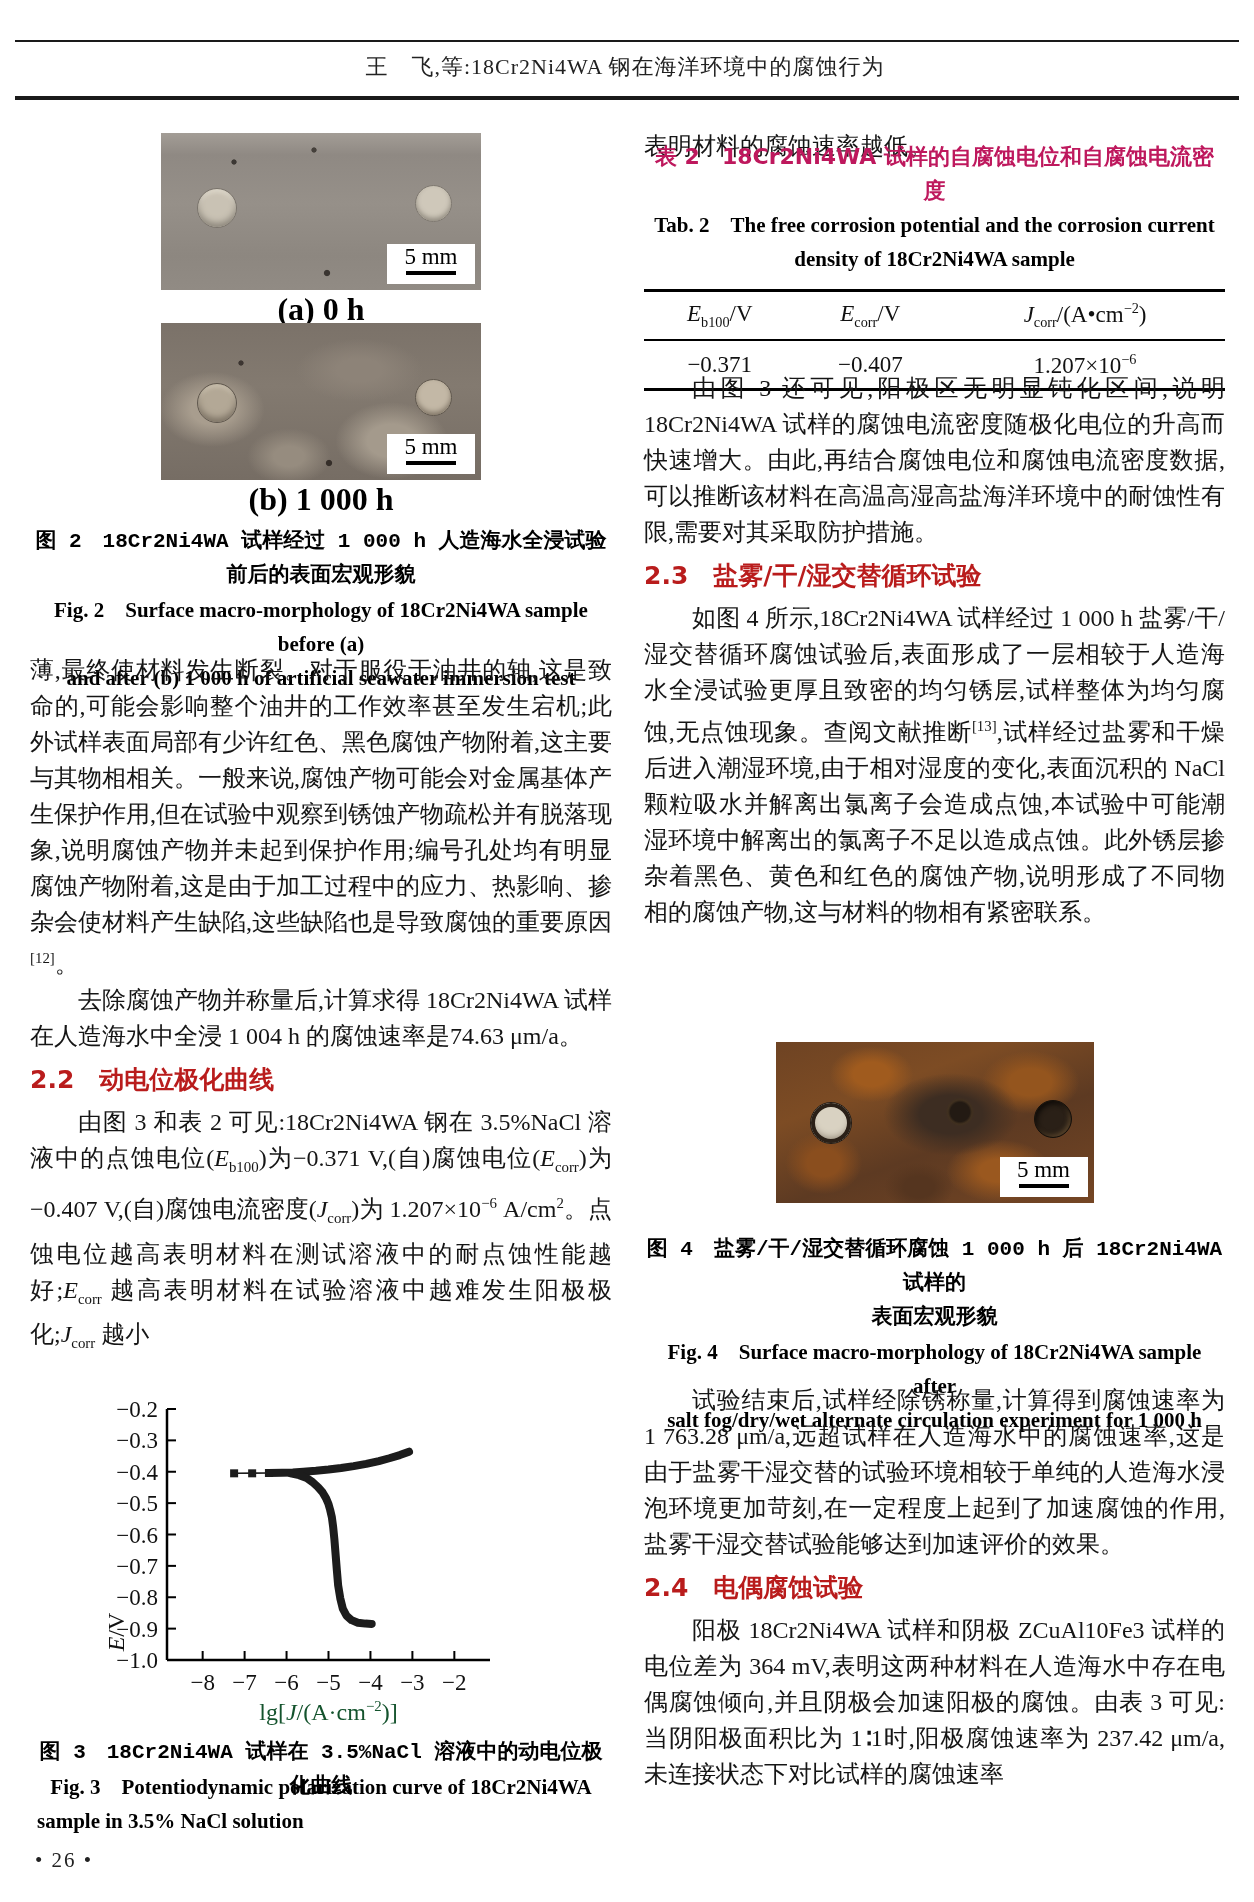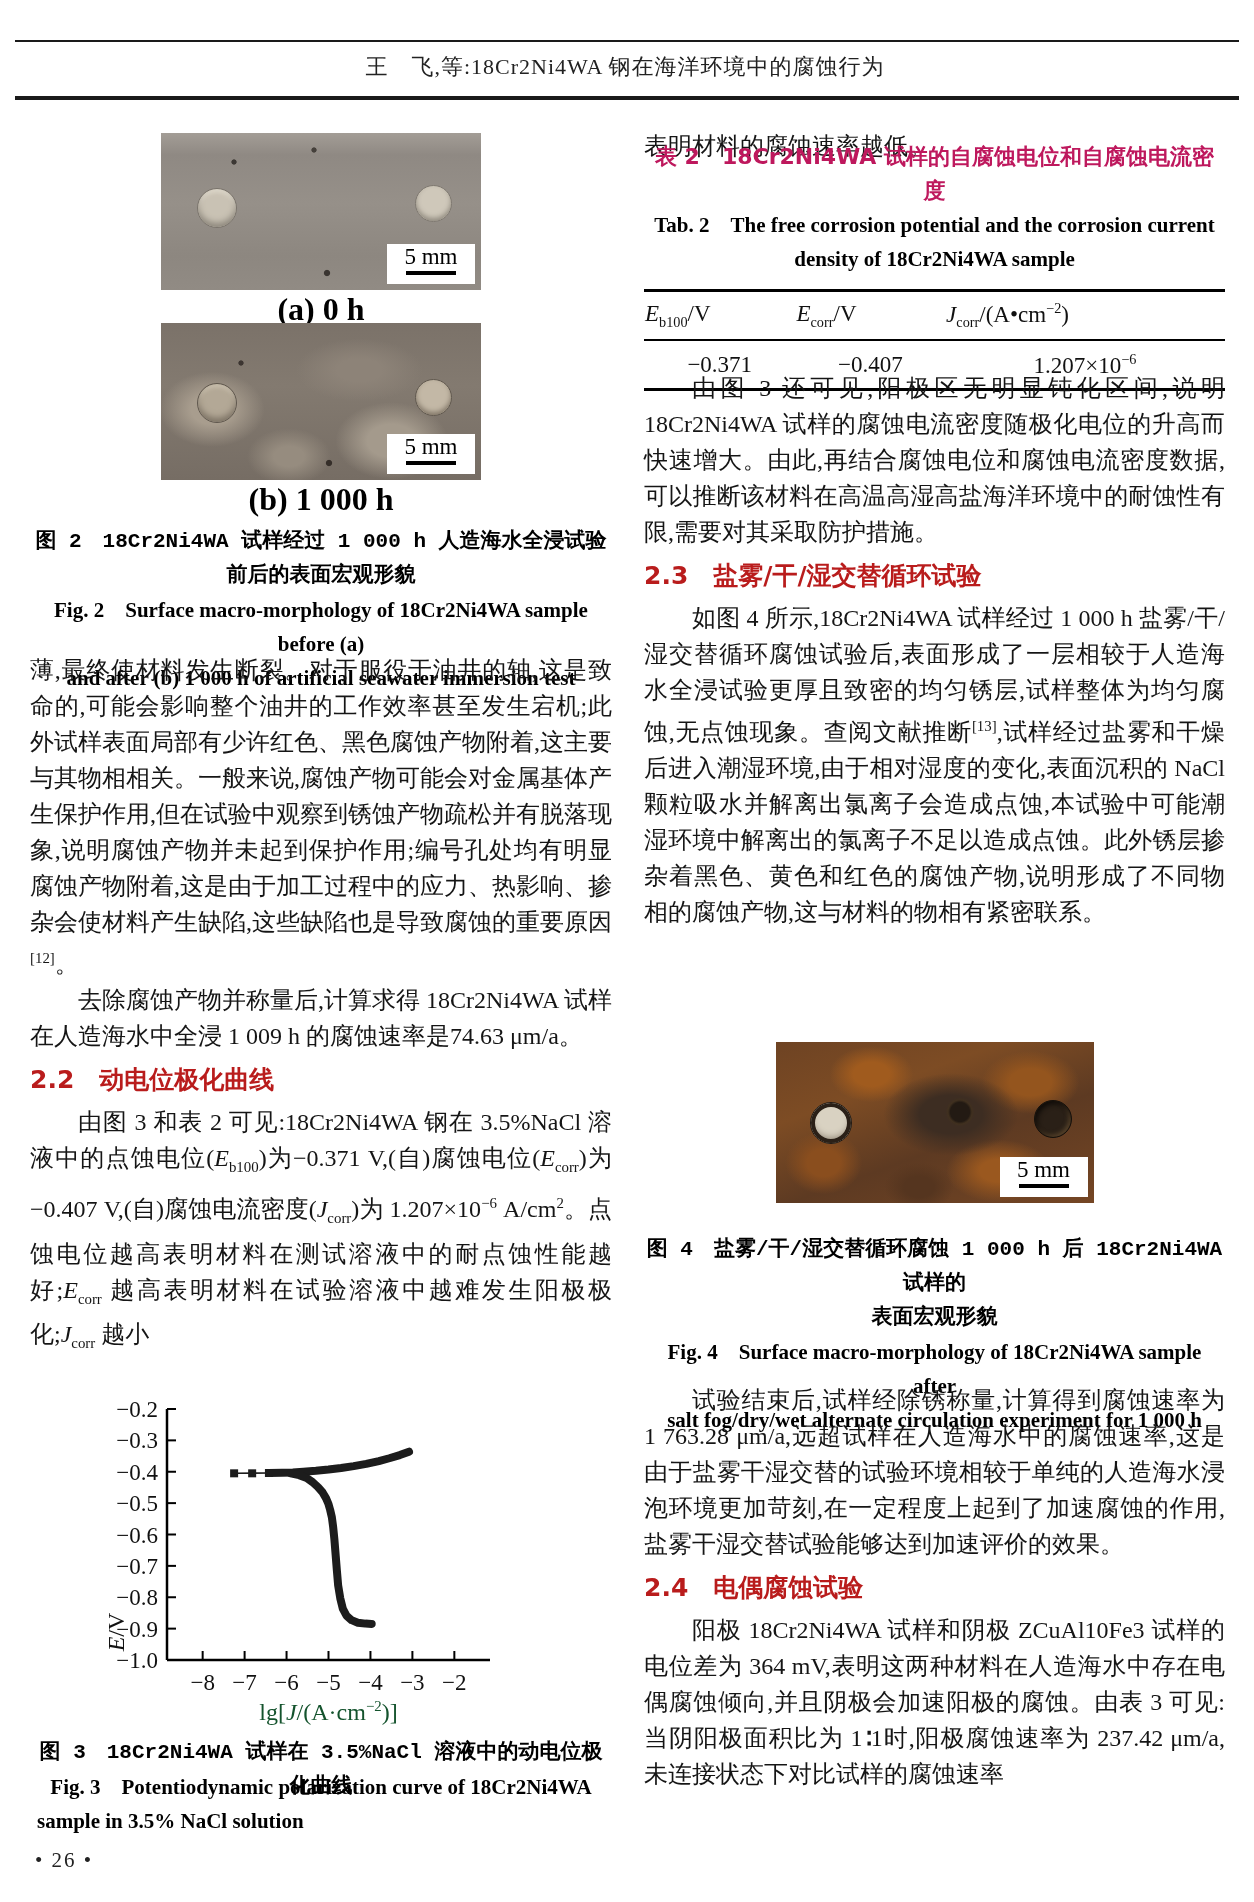--- a/index.html
+++ b/index.html
@@ -70,21 +70,21 @@
   .fig3 .cap-en1{position:absolute;top:378px;left:0;width:100%;text-align:center;}
   .fig3 .cap-en2{position:absolute;top:412px;left:7px;width:100%;text-align:left;}
 
   
   .cont-line{position:absolute;top:4px;left:0;}
   .tab2{position:absolute;top:40px;left:0;width:100%;text-align:center;}
   .tcap-cn{font-family:"DejaVu Sans",sans-serif;font-weight:bold;font-size:22px;line-height:34px;color:#be185d;}
   .tcap-en{font-family:"Liberation Serif",serif;font-weight:bold;font-size:21px;line-height:34px;color:#000;}
   table.t2{width:100%;border-collapse:collapse;margin-top:13px;
       border-top:3px solid #000;border-bottom:3px solid #000;}
-  table.t2 th{font-weight:normal;font-size:23px;height:45px;text-align:left;
+  table.t2 th{font-weight:normal;font-size:23px;height:45px;text-align:center;
       border-bottom:2px solid #000;}
   table.t2 td{font-size:23px;height:45px;text-align:center;}
   .rtb1{position:absolute;top:270px;left:0;width:100%;}
   .rtb2{position:absolute;top:1282px;left:0;width:100%;}
 
   
   .fig4{position:absolute;top:935px;left:0;width:100%;text-align:center;margin:0;}
   .photo-c{width:318px;height:161px;margin-top:7px;
     background:
       radial-gradient(circle 16px at 184px 70px, #231a13 0 60%, #40301f 75%, transparent 90%),
@@ -136,21 +136,21 @@
       <figcaption>
         <div class="fcap-cn cap1">图 2　18Cr2Ni4WA 试样经过 1 000 h 人造海水全浸试验</div>
         <div class="fcap-cn">前后的表面宏观形貌</div>
         <div class="fcap-en">Fig. 2　Surface macro-morphology of 18Cr2Ni4WA sample before (a)</div>
         <div class="fcap-en">and after (b) 1 000 h of artificial seawater immersion test</div>
       </figcaption>
     </figure>
 
     <div class="tb1 body-text">
       <p>薄,最终使材料发生断裂。对于服役于油井的轴,这是致命的,可能会影响整个油井的工作效率甚至发生宕机;此外试样表面局部有少许红色、黑色腐蚀产物附着,这主要与其物相相关。一般来说,腐蚀产物可能会对金属基体产生保护作用,但在试验中观察到锈蚀产物疏松并有脱落现象,说明腐蚀产物并未起到保护作用;编号孔处均有明显腐蚀产物附着,这是由于加工过程中的应力、热影响、掺杂会使材料产生缺陷,这些缺陷也是导致腐蚀的重要原因<sup>[12]</sup>。</p>
-      <p class="indent">去除腐蚀产物并称量后,计算求得 18Cr2Ni4WA 试样在人造海水中全浸 1 009 h 的腐蚀速率是74.63 μm/a。</p>
+      <p class="indent">去除腐蚀产物并称量后,计算求得 18Cr2Ni4WA 试样在人造海水中全浸 1 004 h 的腐蚀速率是74.63 μm/a。</p>
       <h3 class="sec-h">2.2　动电位极化曲线</h3>
       <p class="indent">由图 3 和表 2 可见:18Cr2Ni4WA 钢在 3.5%NaCl 溶液中的点蚀电位(<i>E</i><sub>b100</sub>)为−0.371 V,(自)腐蚀电位(<i>E</i><sub>corr</sub>)为−0.407 V,(自)腐蚀电流密度(<i>J</i><sub>corr</sub>)为 1.207×10<sup>−6</sup> A/cm<sup>2</sup>。点蚀电位越高表明材料在测试溶液中的耐点蚀性能越好;<i>E</i><sub>corr</sub> 越高表明材料在试验溶液中越难发生阳极极化;<i>J</i><sub>corr</sub> 越小</p>
     </div>
 
     <figure class="fig3">
       <div class="ylabel"><i>E</i>/V</div>
       <svg id="fig3-svg" width="582" height="306">
           <line x1="137" y1="17" x2="137" y2="268" stroke="#000" stroke-width="2.5"></line>
           <line x1="137" y1="268" x2="460" y2="268" stroke="#000" stroke-width="2.5"></line>
           <line x1="137" y1="17" x2="146" y2="17" stroke="#000" stroke-width="2"></line>

